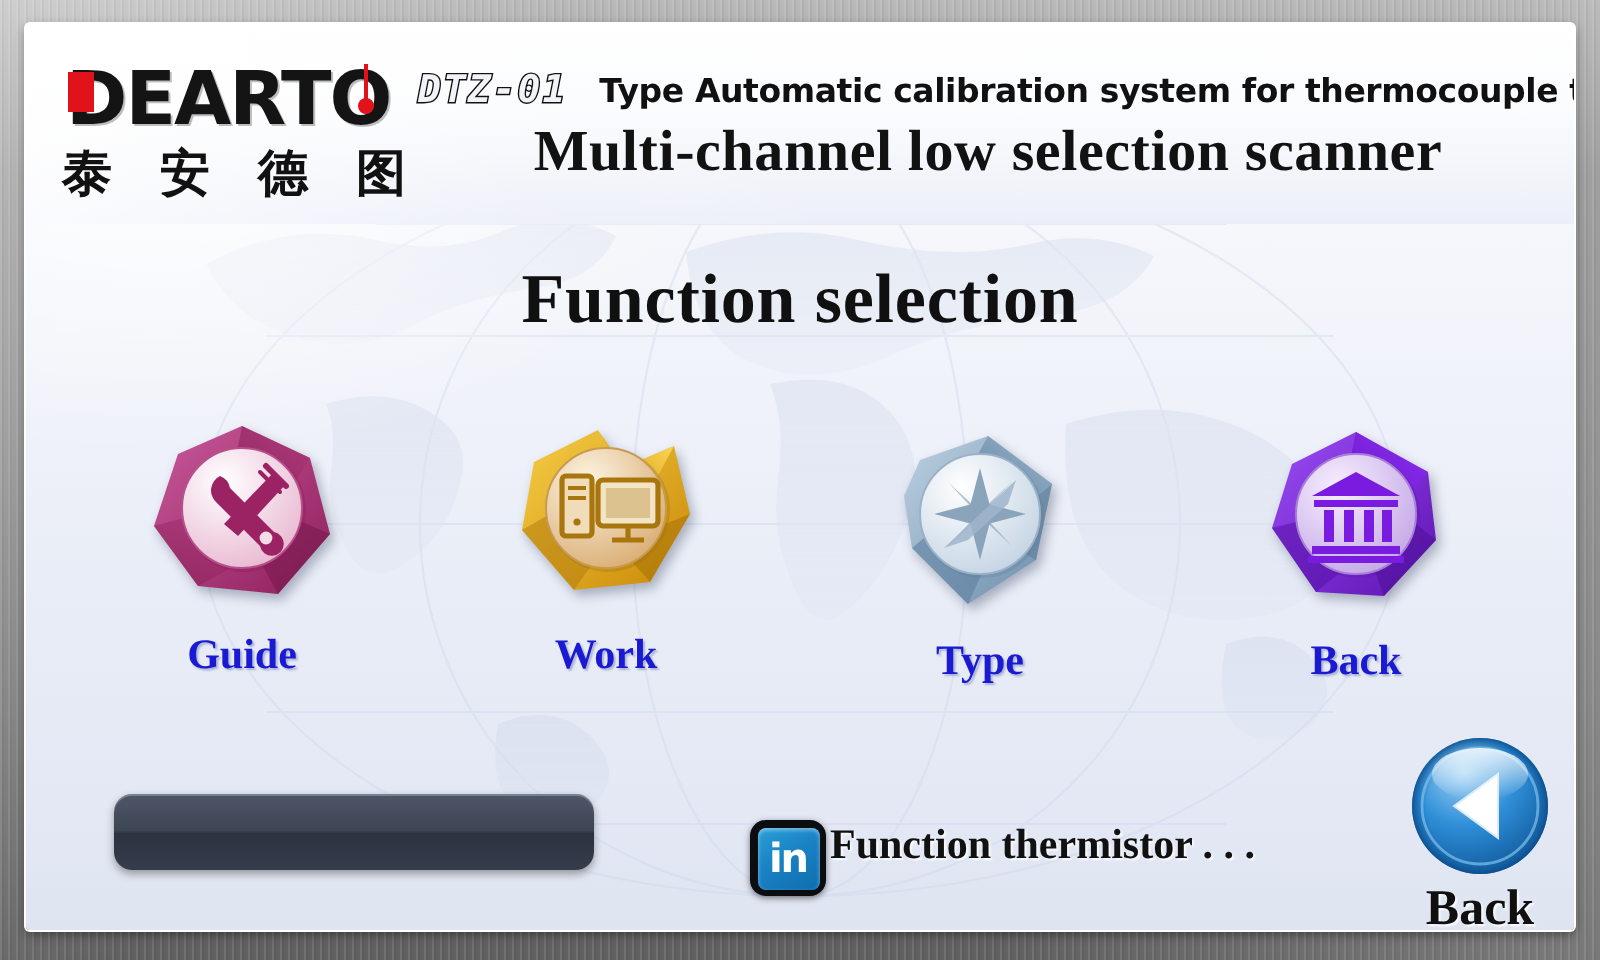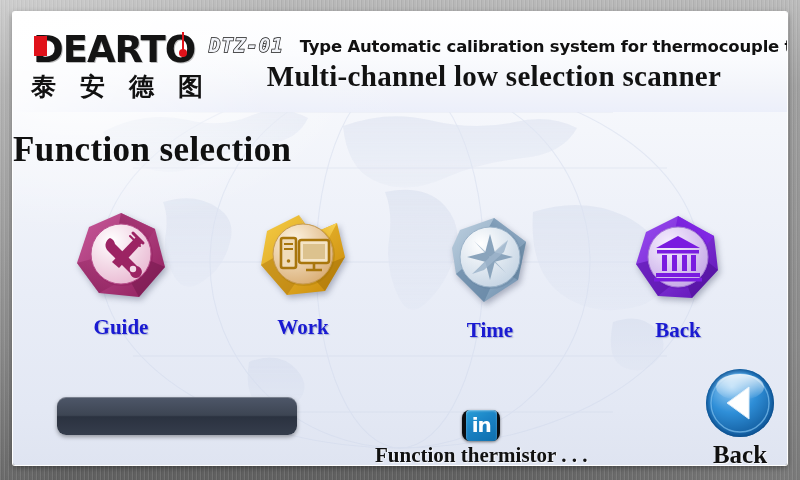--- a/index.html
+++ b/index.html
@@ -78,21 +78,21 @@
     color:#f1f3f8;-webkit-text-stroke:1.4px #111;paint-order:stroke fill;
   }
   .hdr-line2{
     position:absolute;left:196px;top:48px;width:570px;text-align:center;
     font-family:"Liberation Serif",serif;font-weight:bold;font-size:29px;color:#121212;
     white-space:nowrap;letter-spacing:.3px;
   }
 
   
   .page-title{
-    position:absolute;left:0;top:118px;width:774px;text-align:left;
+    position:absolute;left:0;top:118px;width:774px;text-align:center;
     font-family:"Liberation Serif",serif;font-weight:bold;font-size:35px;color:#101010;
     letter-spacing:.4px;
   }
 
   
   .icons{position:absolute;left:0;top:193px;width:774px;height:150px;}
   .fn{position:absolute;width:150px;text-align:center;cursor:pointer;}
   .fn .badge{position:relative;width:104px;height:104px;margin:0 auto;}
   .fn .badge svg{display:block;filter:drop-shadow(2px 3px 3px rgba(40,50,80,.35));}
   .fn .lbl{
@@ -103,21 +103,21 @@
   #fn-work{left:215px;top:0;}
   #fn-time{left:402px;top:3px;}
   #fn-guide{left:590px;top:3px;}
 
   
   .status-panel{
     position:absolute;left:44px;top:385px;width:240px;height:38px;border-radius:9px;
     background:linear-gradient(180deg,#4e5769 0%,#3d4553 48%,#2b3240 52%,#353d4c 100%);
     box-shadow:0 2px 4px rgba(0,0,0,.35), inset 0 1px 0 rgba(255,255,255,.25);
   }
-  .status-line{position:absolute;left:362px;top:398px;height:42px;display:flex;align-items:center;gap:2px;flex-direction:column;}
+  .status-line{position:absolute;left:362px;top:398px;height:42px;display:flex;align-items:flex-start;gap:2px;}
   .in-badge{
     width:38px;height:38px;border-radius:8px;background:#0b0d10;
     display:flex;align-items:center;justify-content:center;
     box-shadow:0 1px 3px rgba(0,0,0,.5);
   }
   .in-inner{
     width:31px;height:31px;border-radius:4px;
     background:linear-gradient(150deg,#2a9fd8 0%,#1a82c4 45%,#0e6ead 100%);
     display:flex;align-items:center;justify-content:center;
     font-family:"DejaVu Sans",sans-serif;font-weight:bold;font-size:20px;color:#fff;
@@ -301,21 +301,21 @@
               <polygon points="29,49 48,44 52,49 48,54"></polygon>
               <polygon points="75,49 56,54 52,49 56,44"></polygon>
               <polygon points="36,33 50,46 52,49 49,47" opacity=".7"></polygon>
               <polygon points="68,65 54,52 52,49 55,51" opacity=".7"></polygon>
               <polygon points="68,33 55,47 52,49 54,46" opacity=".55"></polygon>
               <polygon points="36,65 49,51 52,49 50,52" opacity=".55"></polygon>
               <path d="M34 66 L70 32 L66 44 L46 62 Z" fill="#9db5cb" opacity=".85"></path>
             </g>
           </svg>
         </div>
-        <div class="lbl">Time</div>
+        <div class="lbl">Type</div>
       </div>
 
       <div class="fn" id="fn-guide">
         <div class="badge">
           <svg width="104" height="104" viewBox="0 0 104 104">
             <defs>
               <linearGradient id="gA" x1="0" y1="0" x2="1" y2="1">
                   <stop offset="0" stop-color="#9b4cf5"></stop>
                   <stop offset="1" stop-color="#5e13b2"></stop>
                 </linearGradient>

